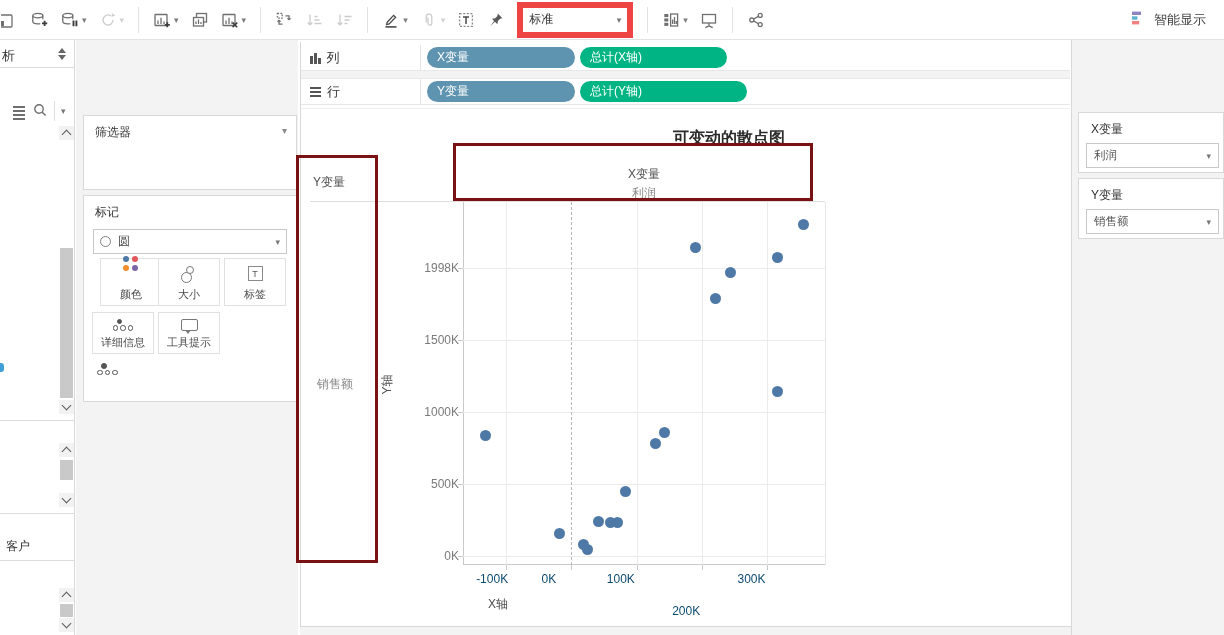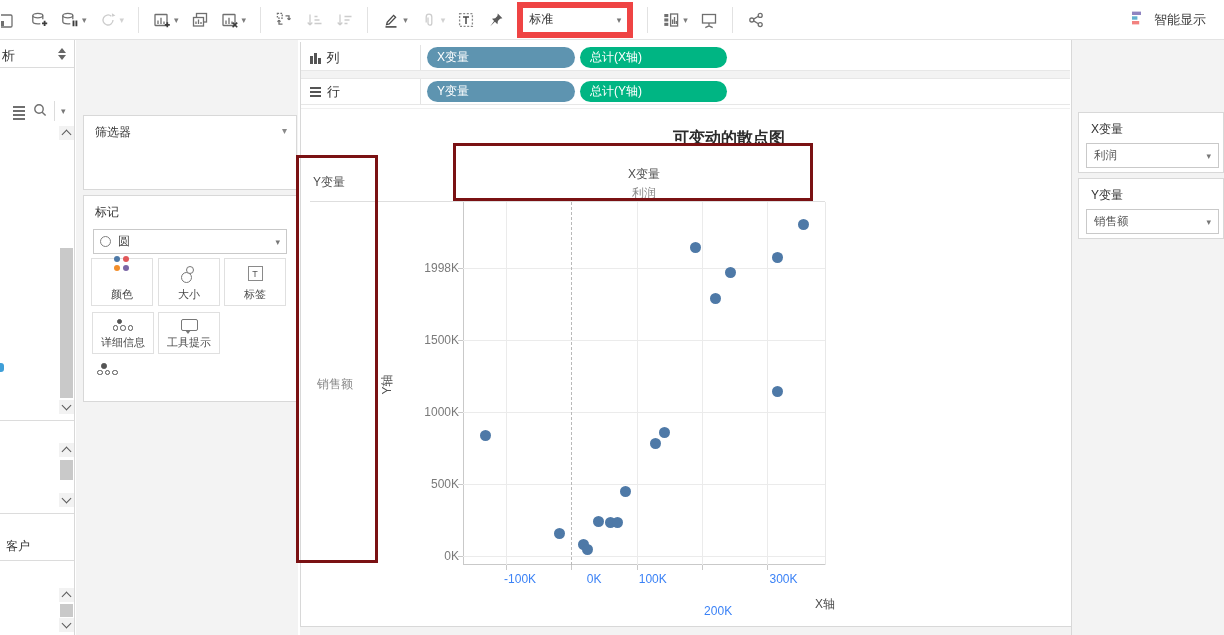--- a/index.html
+++ b/index.html
@@ -72,23 +72,23 @@
   .field-label{position:absolute;font-size:12px;color:#4f4f4f;z-index:3;}
   .hdr-label{position:absolute;font-size:12px;color:#8a8a8a;z-index:3;}
   #plot-area{position:absolute;left:463px;top:202px;width:362px;height:363px;border-right:1px solid #e8e8e8;box-sizing:content-box;}
   #plot-area .axisL{position:absolute;left:0;top:0;width:1px;height:100%;background:#c9c9c9;}
   #plot-area .axisB{position:absolute;left:0;bottom:0;width:100%;height:1px;background:#c9c9c9;}
   .hgrid{position:absolute;left:0;width:100%;height:1px;background:#ebebeb;}
   .vgrid{position:absolute;top:0;height:100%;width:1px;background:#ebebeb;}
   .vgrid.zero{width:0;background:none;border-left:1px dashed #b9b9b9;}
   .dot{position:absolute;width:11px;height:11px;border-radius:50%;z-index:5;cursor:pointer;}
   .ytick-label{position:absolute;width:55px;text-align:right;font-size:12px;color:#7a7a7a;z-index:3;}
-  .xtick-label{position:absolute;width:60px;text-align:right;font-size:12px;color:#3b82f6;z-index:3;}
+  .xtick-label{position:absolute;width:60px;text-align:left;font-size:12px;color:#0c4a6e;z-index:3;}
   .tickmark{position:absolute;background:#c9c9c9;z-index:3;}
-  .axis-title-x{position:absolute;left:473px;width:362px;text-align:right;font-size:12px;color:#4f4f4f;}
+  .axis-title-x{position:absolute;left:488px;width:362px;text-align:left;font-size:12px;color:#4f4f4f;}
   .axis-title-y{position:absolute;font-size:12px;color:#4f4f4f;transform:rotate(-90deg);white-space:nowrap;}
   .annotation-box{position:absolute;border:3.5px solid #7a1113;box-sizing:border-box;z-index:50;pointer-events:none;}
   
   .param-panel{position:absolute;left:1071px;top:40px;width:153px;height:595px;background:#f3f3f3;border-left:1px solid #d8d8d8;box-sizing:border-box;}
   .param-card{position:absolute;left:1078px;width:146px;height:61px;background:#fff;border:1px solid #d8d8d8;box-sizing:border-box;}
   .param-title{position:absolute;left:12px;top:8px;font-size:12px;color:#333;}
   .param-select{position:absolute;left:7px;top:30px;width:133px;height:25px;border:1px solid #c9c9c9;background:#fff;
                 display:flex;align-items:center;box-sizing:border-box;padding:0 7px;font-size:11.5px;color:#555;cursor:pointer;}
   .param-select .caret{margin-left:auto;font-size:9px;color:#777;}
 </style>
@@ -339,21 +339,21 @@
   </div>
 
   <div class="card" style="left:83px;top:195px;width:214px;height:207px;">
     <span class="card-title" style="left:11px;top:8px;">标记</span>
     <div class="mark-select">
       <span class="ring"></span>
       <span>圆</span>
       <span class="caret">▾</span>
     </div>
 
-    <div class="mtile" style="left:7px;top:62px;width:62px;height:48px;gap:16px;">
+    <div class="mtile" style="left:16px;top:62px;width:62px;height:48px;gap:16px;">
       <span class="micon">
           <span class="color-dots">
         <span id="cdot0" style="background: rgb(78, 121, 167);"></span>
             <span id="cdot1" style="background: rgb(225, 87, 89);"></span>
             <span id="cdot2" style="background: rgb(242, 142, 43);"></span>
             <span id="cdot3" style="background: rgb(123, 102, 165);"></span>
       </span>
         </span>
       <span class="mlabel">颜色</span>
     </div>
@@ -428,21 +428,21 @@
 
   <div class="pill" id="pill-col-0" style="position: absolute; left: 427px; top: 47px; width: 148px; background: rgb(94, 148, 176);">
       <span>X变量</span>
     </div>
   <div class="pill" id="pill-col-1" style="position: absolute; left: 580px; top: 47px; width: 147px; background: rgb(0, 181, 131);">
       <span>总计(X轴)</span>
     </div>
   <div class="pill" id="pill-row-0" style="position: absolute; left: 427px; top: 81px; width: 148px; background: rgb(94, 148, 176);">
       <span>Y变量</span>
     </div>
-  <div class="pill" id="pill-row-1" style="position: absolute; left: 580px; top: 81px; width: 147px; background: rgb(0, 181, 131);">
+  <div class="pill" id="pill-row-1" style="position: absolute; left: 580px; top: 81px; width: 167px; background: rgb(0, 181, 131);">
       <span>总计(Y轴)</span>
     </div>
 
   <div class="hline" style="left:300px;top:70px;width:770px;background:#e7e7e7;"></div>
   <div class="abs" style="left:300px;top:71px;width:770px;height:7px;background:#f3f3f3;border-bottom:1px solid #e7e7e7;"></div>
   <div class="hline" style="left:300px;top:104px;width:770px;background:#e7e7e7;"></div>
   <div class="hline" style="left:300px;top:108px;width:770px;background:#f0f0f0;"></div>
   <div class="vline" style="left:300px;top:42px;height:584px;background:#d8d8d8;"></div>
   <div class="hline" style="left:300px;top:626px;width:771px;background:#d8d8d8;"></div>
   <div class="abs" style="left:300px;top:627px;width:771px;height:8px;background:#f3f3f3;"></div>

